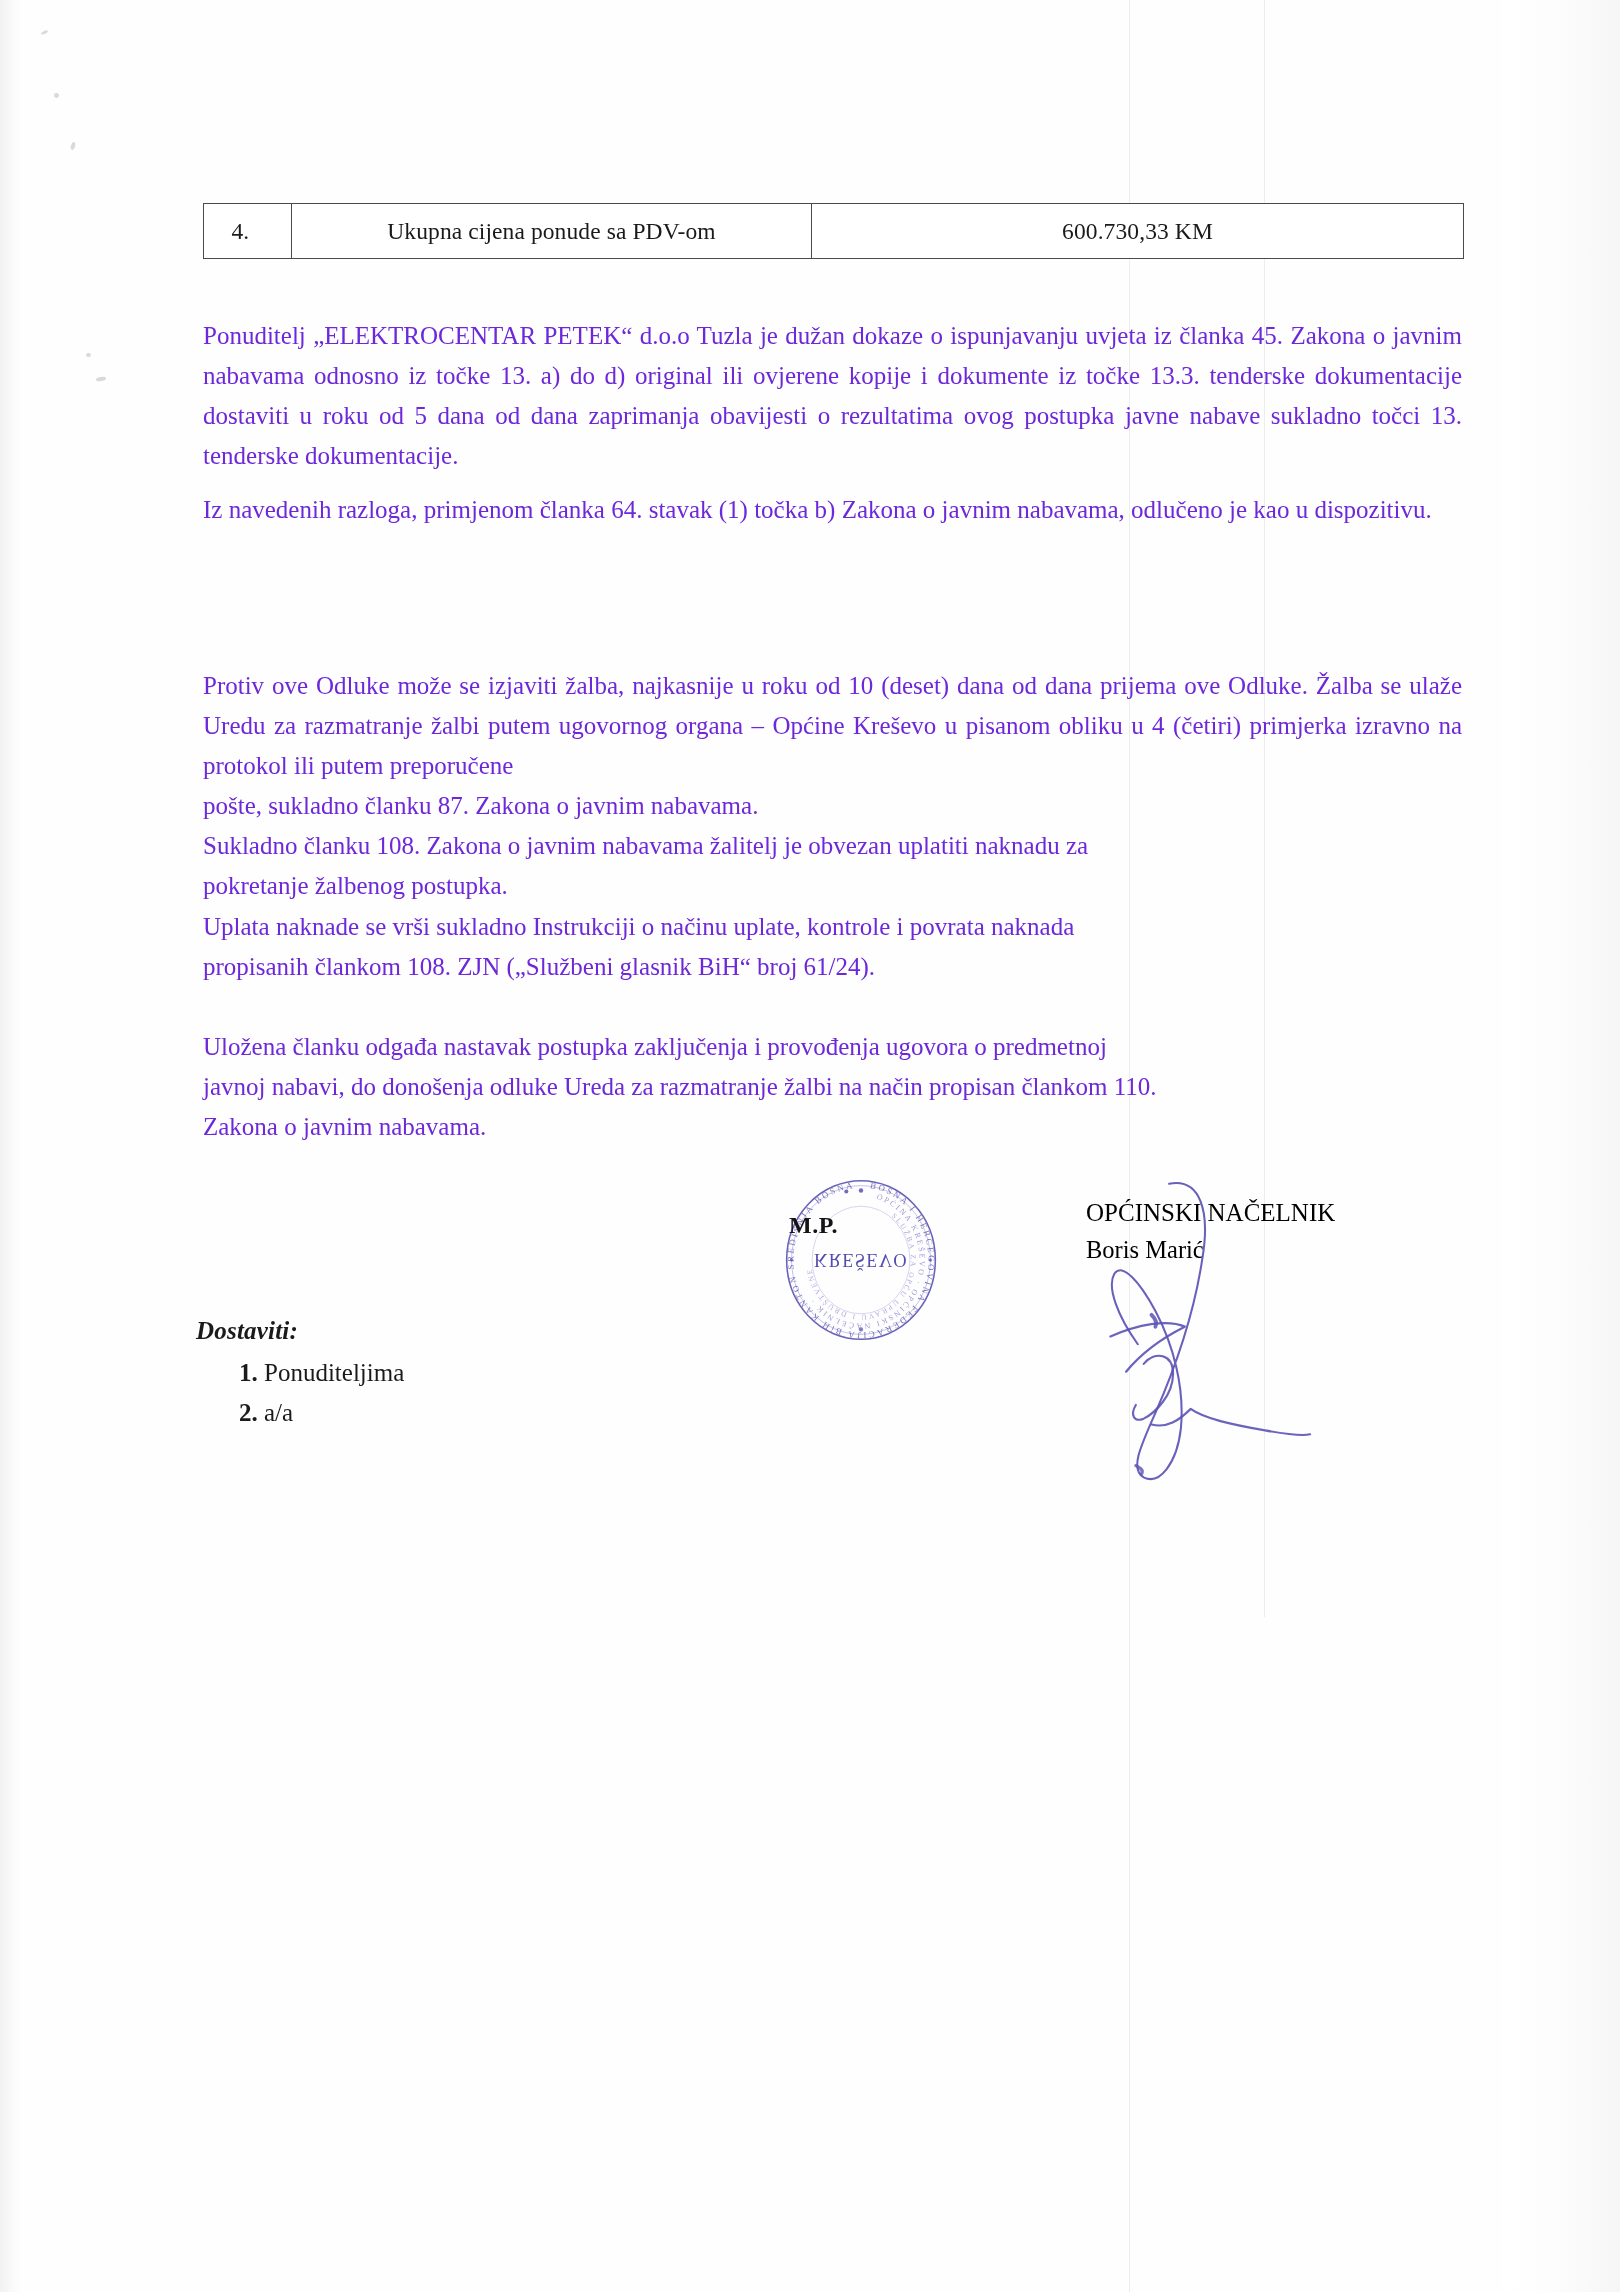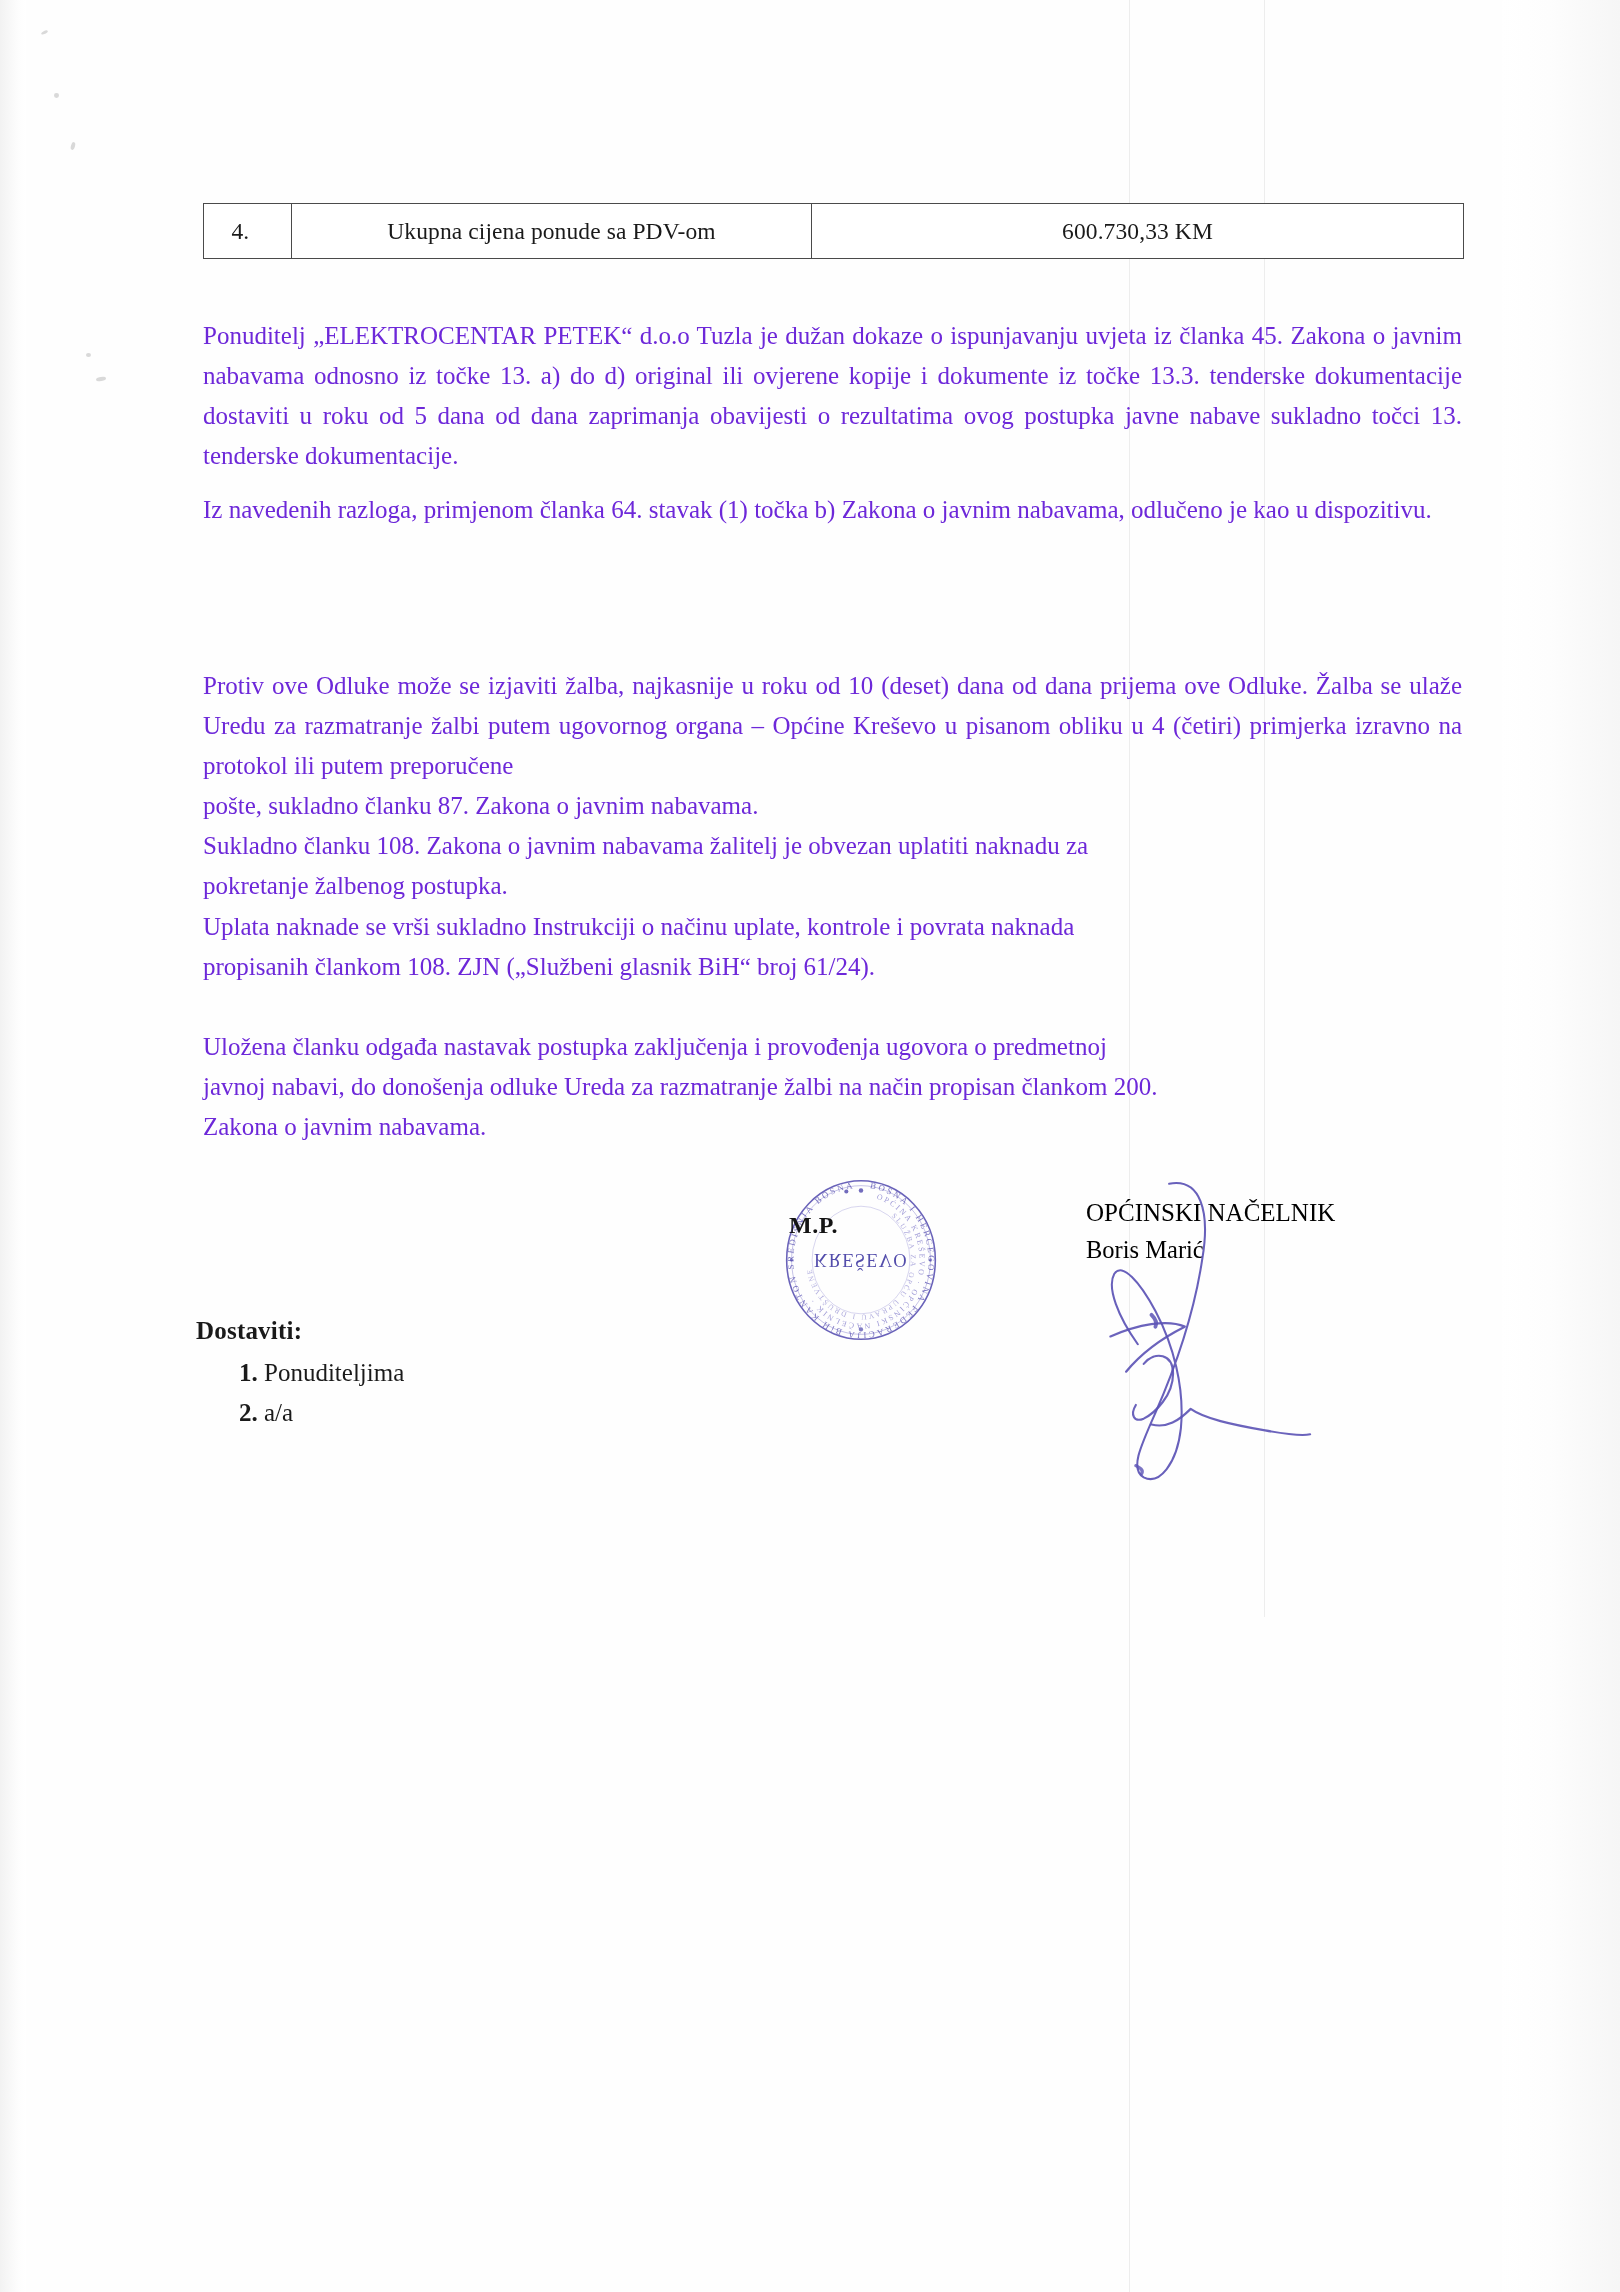--- a/index.html
+++ b/index.html
@@ -164,21 +164,21 @@
   }
 
   
   .dostaviti {
     position: absolute;
     left: 196px;
     top: 1311px;
     font-size: 25px;
     line-height: 40px;
   }
-  .dostaviti .d-title { font-weight: bold; letter-spacing: 0.2px; }
+  .dostaviti .d-title { font-weight: bold; letter-spacing: 0.2px; font-style: italic; }
   .dostaviti ol {
     list-style: none;
     margin: 2px 16px 0 0;
     padding: 0 0 0 43px;
   }
   .dostaviti li { white-space: nowrap; }
   .dostaviti .d-num { font-weight: bold; }
   .dostaviti .d-txt { font-weight: normal; }
 </style>
 </head>
@@ -215,21 +215,21 @@
     <div class="last">pokretanje žalbenog postupka.</div>
   </div>
 
   <div class="body-text p4">
     <div>Uplata naknade se vrši sukladno Instrukciji  o načinu uplate, kontrole i povrata naknada</div>
     <div class="last">propisanih člankom 108. ZJN („Službeni glasnik BiH“ broj 61/24).</div>
   </div>
 
   <div class="body-text p5">
     <div>Uložena članku odgađa nastavak postupka zaključenja  i provođenja ugovora o predmetnoj</div>
-    <div>javnoj nabavi, do donošenja odluke Ureda za razmatranje žalbi na način propisan člankom 200.</div>
+    <div>javnoj nabavi, do donošenja odluke Ureda za razmatranje žalbi na način propisan člankom 110.</div>
     <div class="last">Zakona o javnim nabavama.</div>
   </div>
 
   <svg class="stamp" viewBox="0 0 182 192">
     <defs>
       <path id="ringOuter" d="M 91 22 a 69 74 0 1 1 -0.1 0"></path>
       <path id="ringInner" d="M 91 40 a 51 56 0 1 1 -0.1 0"></path>
       <path id="ringMid" d="M 91 31 a 60 65 0 1 1 -0.1 0"></path>
     </defs>
 

